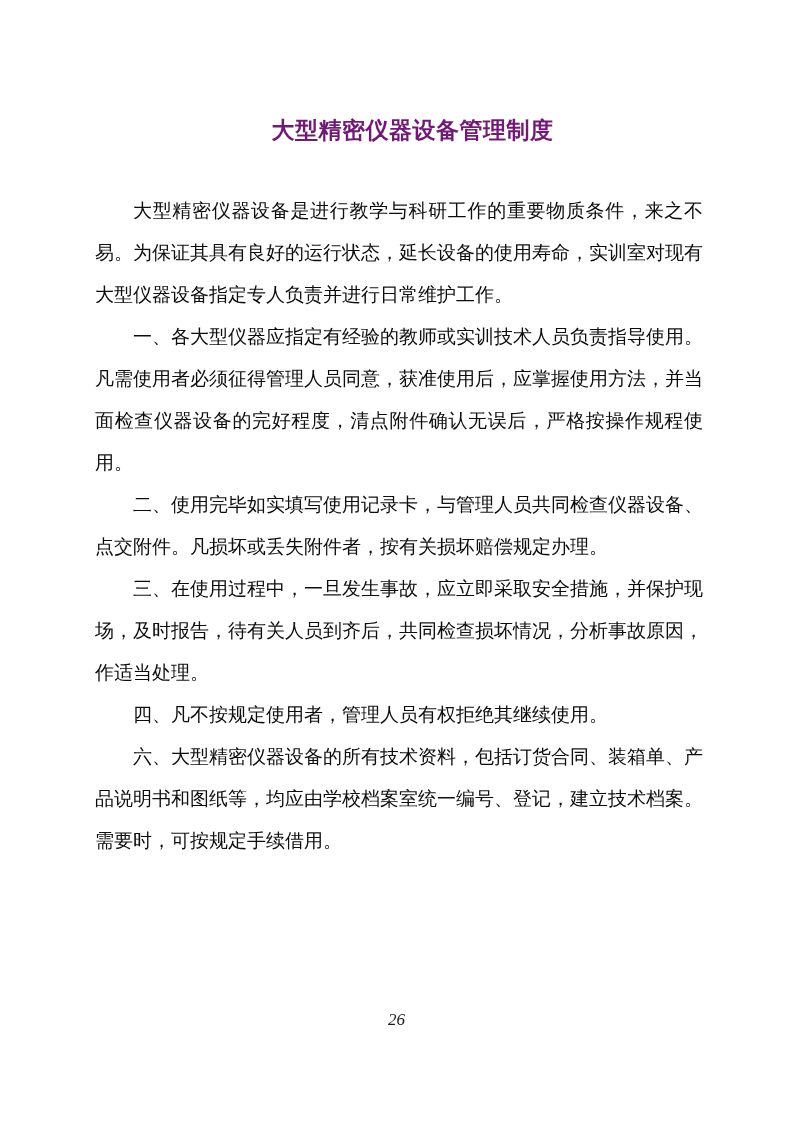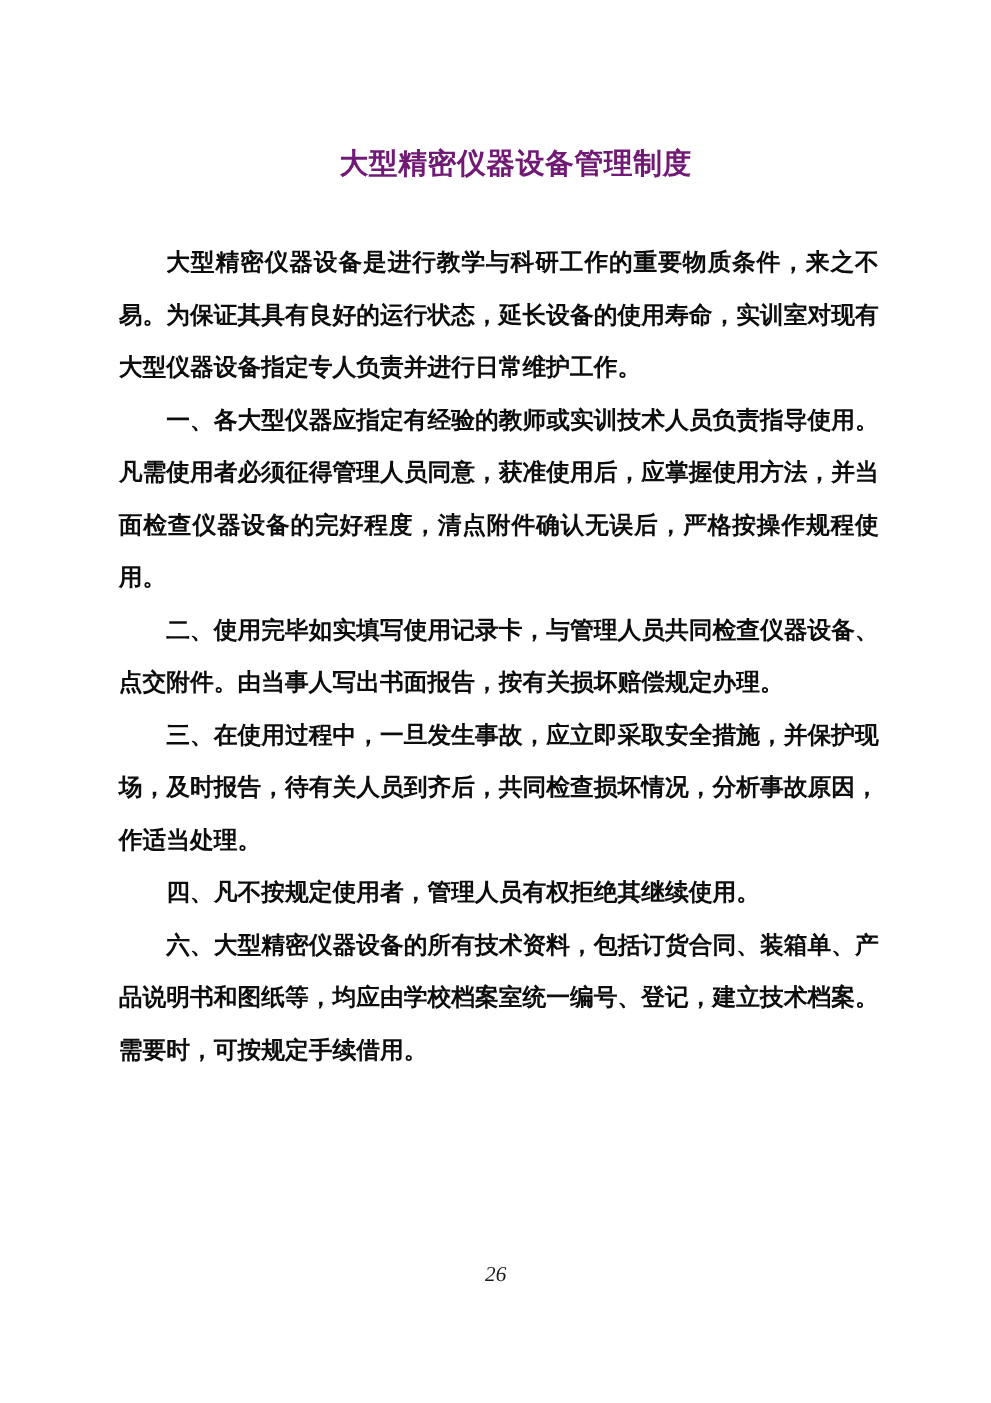--- a/index.html
+++ b/index.html
@@ -29,21 +29,20 @@
     line-height: 36px;
     letter-spacing: 0.5px;
     color: #701a75;
     padding-left: 16px;
   }
   .doc-body {
     position: absolute;
     top: 190px;
     left: 95px;
     width: 608px;
-    font-weight: bold;
   }
   .doc-body p {
     margin: 0;
     padding: 0;
     font-size: 19px;
     line-height: 42px;
     text-align: justify;
     text-justify: inter-ideograph;
     text-indent: 2em;
     color: #0d0d0d;
@@ -64,21 +63,21 @@
 </head>
 <body>
 
 <div class="page">
 
   <h1 class="doc-title">大型精密仪器设备管理制度</h1>
 
   <div class="doc-body">
     <p>大型精密仪器设备是进行教学与科研工作的重要物质条件，来之不易。为保证其具有良好的运行状态，延长设备的使用寿命，实训室对现有大型仪器设备指定专人负责并进行日常维护工作。</p>
     <p>一、各大型仪器应指定有经验的教师或实训技术人员负责指导使用。凡需使用者必须征得管理人员同意，获准使用后，应掌握使用方法，并当面检查仪器设备的完好程度，清点附件确认无误后，严格按操作规程使用。</p>
-    <p>二、使用完毕如实填写使用记录卡，与管理人员共同检查仪器设备、点交附件。由当事人写出书面报告，按有关损坏赔偿规定办理。</p>
+    <p>二、使用完毕如实填写使用记录卡，与管理人员共同检查仪器设备、点交附件。凡损坏或丢失附件者，按有关损坏赔偿规定办理。</p>
     <p>三、在使用过程中，一旦发生事故，应立即采取安全措施，并保护现场，及时报告，待有关人员到齐后，共同检查损坏情况，分析事故原因，作适当处理。</p>
     <p>四、凡不按规定使用者，管理人员有权拒绝其继续使用。</p>
     <p>六、大型精密仪器设备的所有技术资料，包括订货合同、装箱单、产品说明书和图纸等，均应由学校档案室统一编号、登记，建立技术档案。需要时，可按规定手续借用。</p>
   </div>
 
   <div class="page-number">26</div>
 
 </div>
 
 </body></html>

